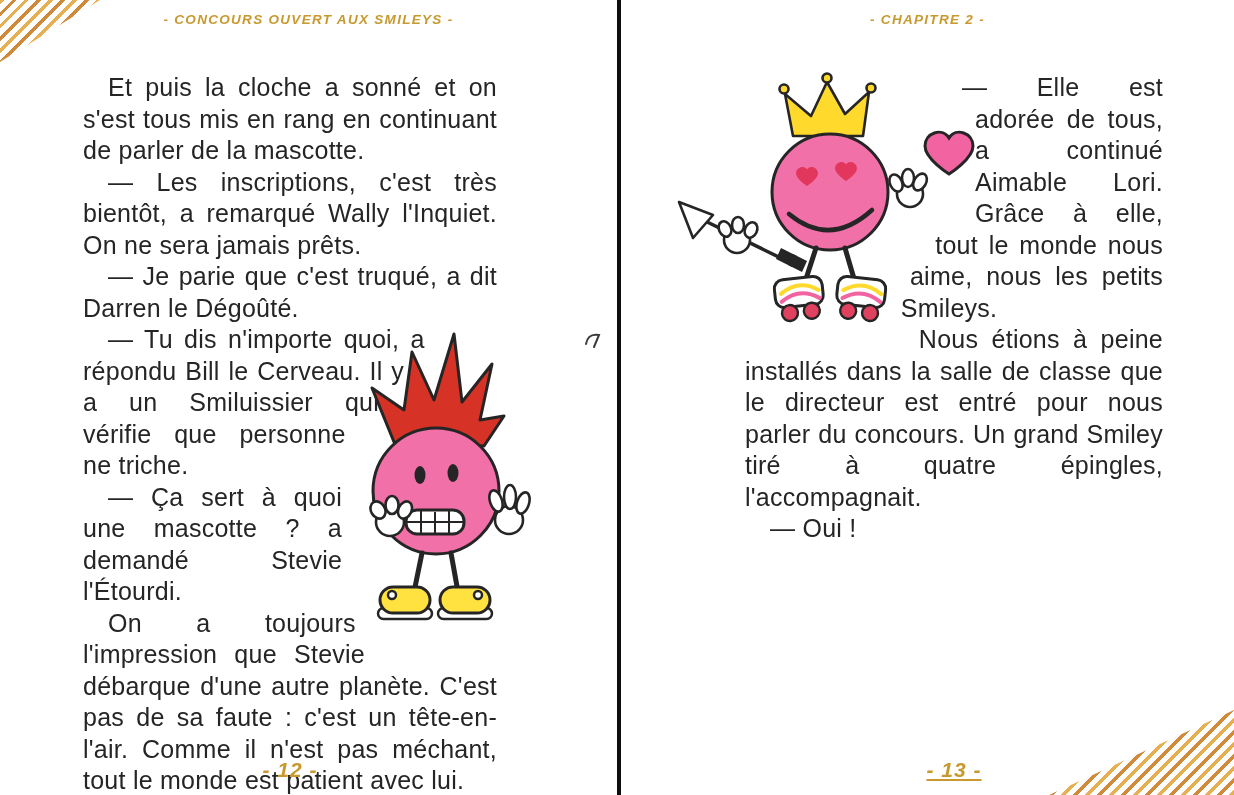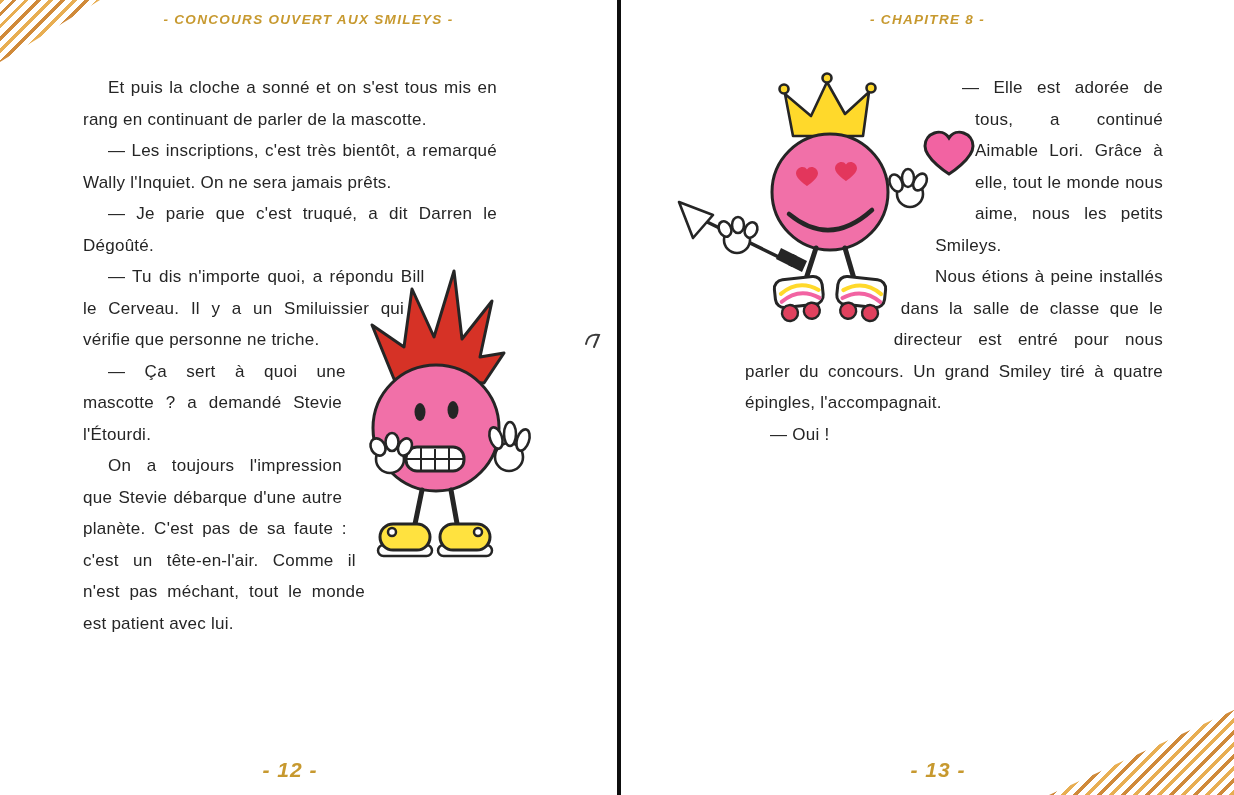--- a/index.html
+++ b/index.html
@@ -29,23 +29,23 @@
       var(--stripe-orange) 8.5px 12px,#fff 12px 17px);}
   .stripes-tl{left:0;top:0;width:100px;height:62px;clip-path:polygon(0 0,100% 0,0 100%);}
   .stripes-br{right:0;bottom:0;width:185px;height:85px;clip-path:polygon(100% 0,100% 100%,0 100%);}
 
   .running-header{position:absolute;top:12px;left:0;right:0;text-align:center;
       font-size:13.5px;font-weight:bold;font-style:italic;letter-spacing:1.3px;
       color:var(--accent-gold);}
   .page-number{position:absolute;bottom:13px;text-align:center;font-size:21px;
       font-weight:bold;font-style:italic;letter-spacing:1px;color:var(--accent-gold);}
   .page-left .page-number{left:83px;width:414px;}
-  .page-right .page-number{left:108px;width:418px;}
-
-  .body-text{position:absolute;top:72px;font-size:17px;line-height:31.5px;
+  .page-right .page-number{left:124px;width:418px;text-decoration:underline;}
+
+  .body-text{position:absolute;top:72px;font-size:25px;line-height:31.5px;
       color:var(--ink);text-align:justify;letter-spacing:0.25px;}
   .page-left .body-text{left:83px;width:414px;}
   .page-right .body-text{left:124px;width:418px;}
   .body-text p{text-indent:25px;}
 
   .ill-left{float:right;width:155px;height:328px;position:relative;
       shape-outside:polygon(70% 0%,100% 0%,100% 100%,24% 100%,8% 74%,4% 55%,9% 38%,34% 29%,58% 12%);
       shape-margin:10px;}
   .ill-left svg{position:absolute;left:-10px;top:0;overflow:visible;}
 
@@ -146,21 +146,21 @@
       <path class="squiggle" d="M2,14 Q4,3 15,5 L10,17"></path>
     </svg>
 
     <div class="page-number">- 12 -</div>
   </div>
 
   <div class="gutter"></div>
 
   <div class="page page-right">
     <div class="corner-stripes stripes-br"></div>
-    <div class="running-header">- CHAPITRE 8 -</div>
+    <div class="running-header">- CHAPITRE 2 -</div>
 
     <div class="body-text">
 
       <div class="ill-right">
         <svg viewBox="0 0 300 278" width="300" height="278">
           <g>
             <line class="shaft" x1="118" y1="192" x2="26" y2="147"></line>
             <path class="fletch" d="M106,176 l16,8 -5,11 -16,-8 z"></path>
             <path class="fletch" d="M118,182 l14,7 -5,11 -14,-7 z"></path>
             <polygon class="arrowhead" points="4,130 38,143 18,166"></polygon>

